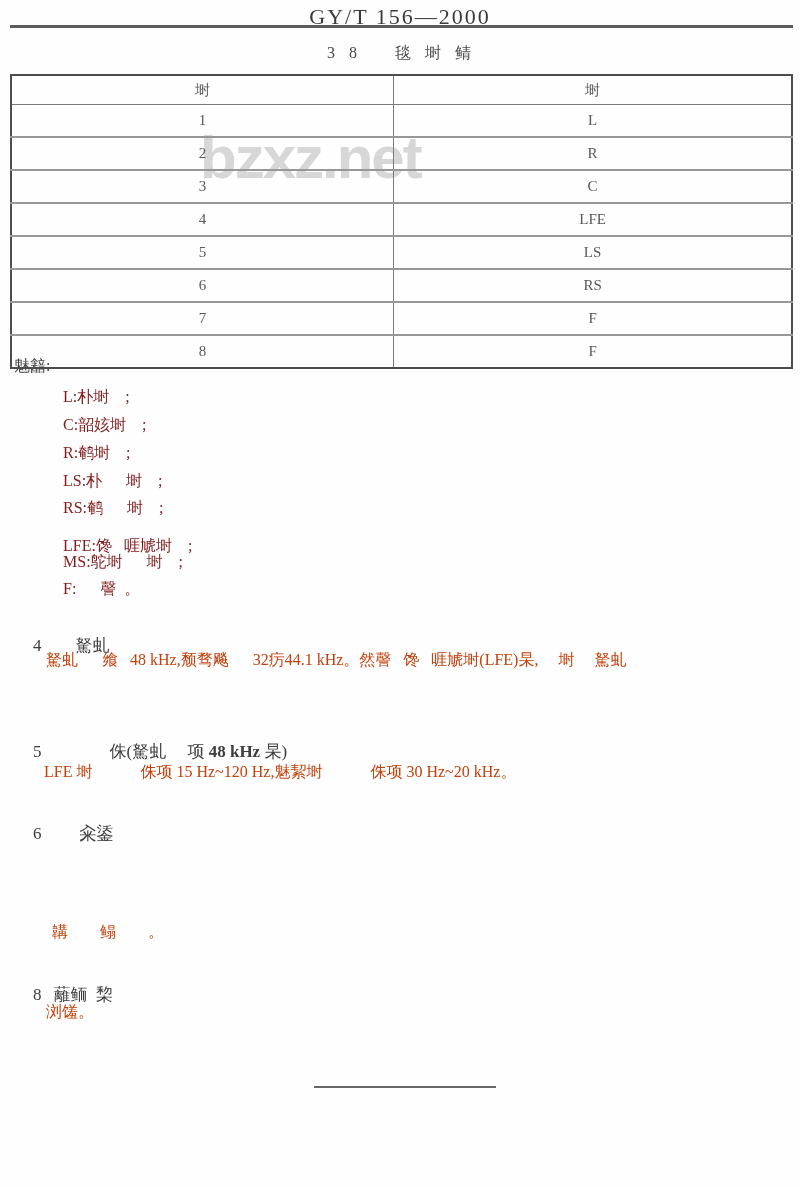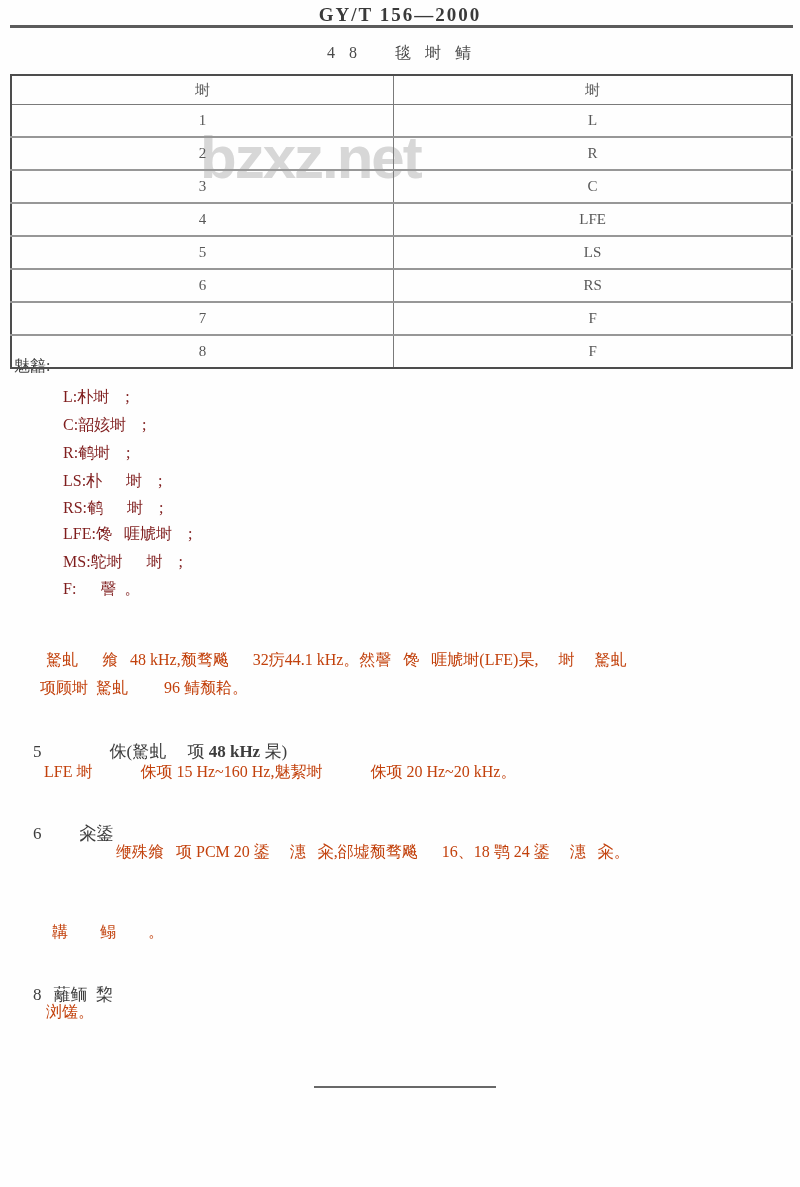--- a/index.html
+++ b/index.html
@@ -7,21 +7,21 @@
     position:relative; width:800px; height:1187px; margin:0 auto;
     background:#fefefe; overflow:hidden;
     font-family:"Liberation Serif","DejaVu Serif",serif;
     color:#454545;
   }
   .abs { position:absolute; }
   .center { left:0; width:100%; text-align:center; }
   .t { white-space:pre; font-size:16px; line-height:1.2; }
 
   .hdr-code {
-    top:4px; font-weight:bold; font-size:19px; letter-spacing:2px; color:#3a3a3a;
+    top:4px; font-weight:normal; font-size:22px; letter-spacing:2px; color:#3a3a3a;
   }
   .rule-top { top:25px; left:10px; width:783px; height:3px; background:#5c5c5c; }
   .doc-title { top:43px; font-size:16px; color:#4a4a4a; white-space:pre; letter-spacing:2px; }
 
   .watermark {
     top:128px; left:200px; z-index:0;
     font-family:"Liberation Sans","DejaVu Sans",sans-serif;
     font-weight:bold; font-size:60px; line-height:1; letter-spacing:-2px;
     color:#d7d7d7;
   }
@@ -48,21 +48,21 @@
 
   .end-rule { top:1086px; left:314px; width:182px; height:2px; background:#686868; }
 </style>
 </head>
 <body>
 
 <div id="page">
 
   <div class="abs center hdr-code">GY/T 156—2000</div>
   <div class="abs rule-top"></div>
-  <div class="abs center doc-title">4  8      毯  埘  鲭</div>
+  <div class="abs center doc-title">3  8      毯  埘  鲭</div>
 
   <div class="abs watermark">bzxz.net</div>
 
   <table class="ch">
     <thead>
       <tr>
         <th style="width:49%">埘</th>
         <th>埘</th>
       </tr>
     </thead>
@@ -101,36 +101,37 @@
         </tr>
     </tbody>
   </table>
 
   <div class="abs t notes-label">魅韽:</div>
   <div class="abs t note-item" style="top:387px">L:朴埘    ;</div>
   <div class="abs t note-item" style="top:415px">C:韶姟埘    ;</div>
   <div class="abs t note-item" style="top:443px">R:鹌埘    ;</div>
   <div class="abs t note-item" style="top:471px">LS:朴      埘    ;</div>
   <div class="abs t note-item" style="top:498px">RS:鹌      埘    ;</div>
-  <div class="abs t note-item" style="top:524px">LFE:馋   啀虓埘    ;</div>
+  <div class="abs t note-item" style="top:536px">LFE:馋   啀虓埘    ;</div>
   <div class="abs t note-item" style="top:552px">MS:鸵埘      埘    ;</div>
   <div class="abs t note-item" style="top:579px">F:      謦  。</div>
 
+  <div class="abs sec-head" style="top:614px; left:16px">
+    <span class="num">4</span><span class="ttl" style="margin-left:34px">駑虬</span>
+  </div>
   <div class="abs t sec-body" style="top:650px; left:46px">駑虬      飨   48 kHz,颓骛飚      32疠44.1 kHz。然謦   馋   啀虓埘(LFE)杲,     埘     駑虬</div>
-  <div class="abs t sec-body" style="top:678px; left:40px">项顾埘  駑虬         96 鲭颓耠。</div>
 
   <div class="abs sec-head" style="top:720px; left:16px">
     <span class="num">5</span><span class="ttl" style="margin-left:68px"><span>侏(駑虬     项 </span><span class="bold">48 kHz</span><span> 杲)</span></span>
   </div>
-  <div class="abs t sec-body" style="top:762px; left:44px">LFE 埘            侏项 15 Hz~160 Hz,魅絜埘            侏项 20 Hz~20 kHz。</div>
+  <div class="abs t sec-body" style="top:762px; left:44px">LFE 埘            侏项 15 Hz~120 Hz,魅絜埘            侏项 30 Hz~20 kHz。</div>
 
   <div class="abs sec-head" style="top:802px; left:16px">
     <span class="num">6</span><span class="ttl" style="margin-left:38px">籴鋈</span>
   </div>
-  <div class="abs t sec-body" style="top:842px; left:116px">缏殊飨   项 PCM 20 鋈     潓   籴,郤墟颓骛飚      16、18 鹗 24 鋈     潓   籴。</div>
 
   <div class="abs t sec-body" style="top:922px; left:52px">韝        鳎        。</div>
 
   <div class="abs sec-head" style="top:963px; left:16px">
     <span class="num">8</span><span class="ttl" style="margin-left:12px">蘺鲕  棃</span>
   </div>
   <div class="abs t sec-body" style="top:1002px; left:46px">浏馐。</div>
 
   <div class="abs end-rule"></div>
 

